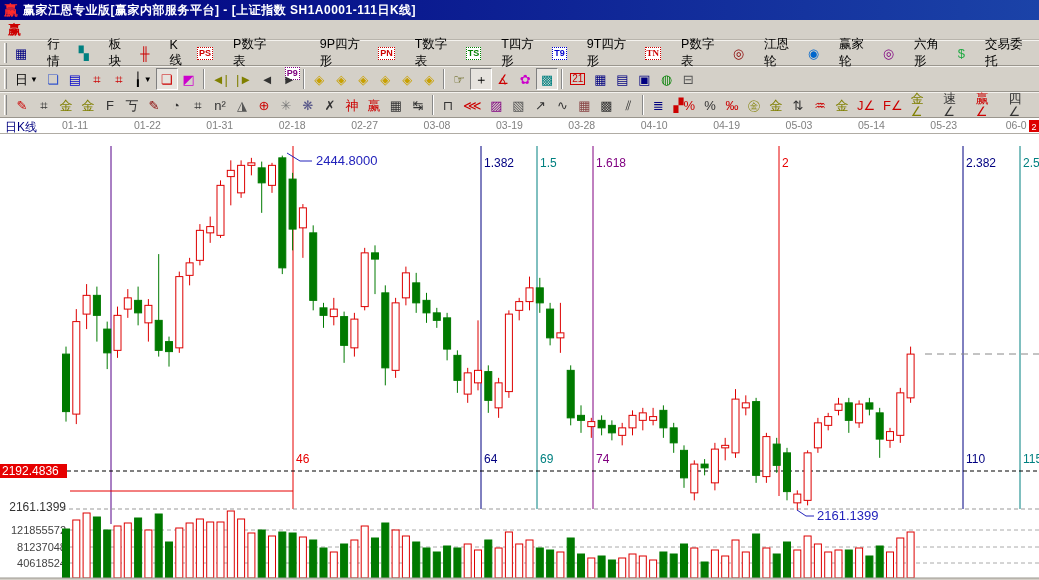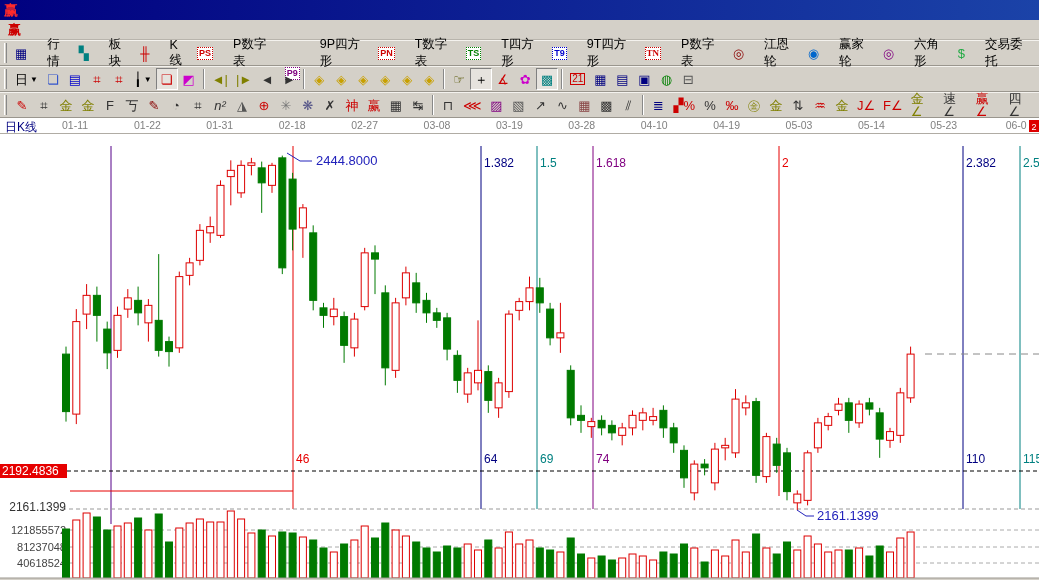--- a/index.html
+++ b/index.html
@@ -34,20 +34,21 @@
   
   .chart-wrap { position:relative; width:1039px; height:462px; background:#fff;
     border-top:1px solid #fff; }
   svg text { font-family:"Liberation Sans","DejaVu Sans",sans-serif; }
 </style>
 </head>
 <body>
 
 <div class="titlebar">
   <span class="app-icon">赢</span>
+  <span class="title-text">赢家江恩专业版[赢家内部服务平台] - [上证指数  SH1A0001-111日K线]</span>
 </div>
 
 <div class="menubar">
   <span class="menu-logo">赢</span>
 </div>
 
 <div class="tb">
   <span class="grip"></span>
   <span id="tb-main" style="display:flex;align-items:center;">
       <span class="tbtn">
@@ -228,21 +229,21 @@
       <span class="tbtn">
         <span class="glyph" style="color: rgb(136, 0, 0);">✎</span>
       </span>
       <span class="tbtn">
         <span class="glyph" style="color: rgb(51, 51, 51);">◔</span>
       </span>
       <span class="tbtn">
         <span class="glyph" style="color: rgb(51, 51, 51);">⌗</span>
       </span>
       <span class="tbtn">
-        <span class="glyph" style="color: rgb(51, 51, 51); font-style: italic;">n²</span>
+        <span class="glyph" style="color: rgb(51, 51, 51);">n²</span>
       </span>
       <span class="tbtn">
         <span class="glyph" style="color: rgb(85, 85, 85);">◮</span>
       </span>
       <span class="tbtn">
         <span class="glyph" style="color: rgb(204, 0, 0);">⊕</span>
       </span>
       <span class="tbtn">
         <span class="glyph" style="color: rgb(119, 119, 119);">✳</span>
       </span>

